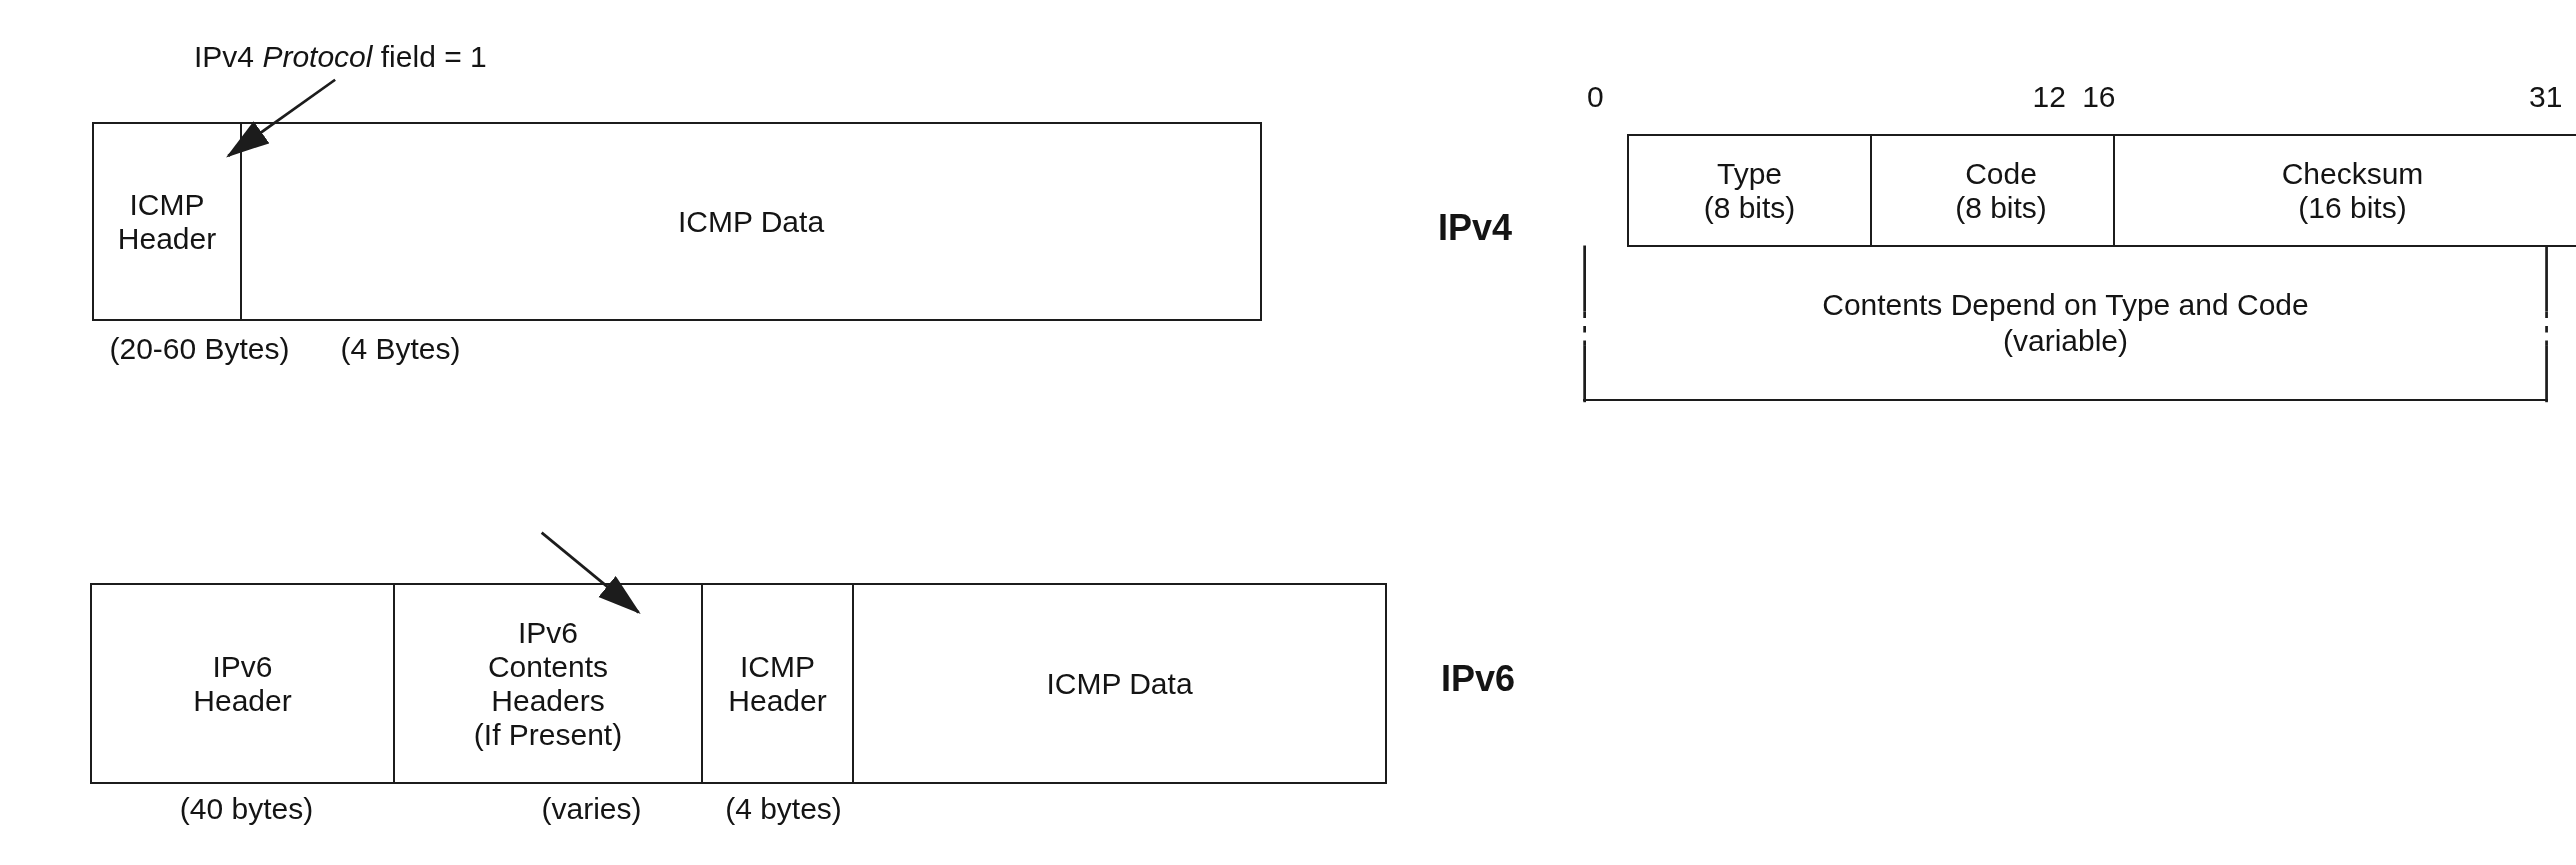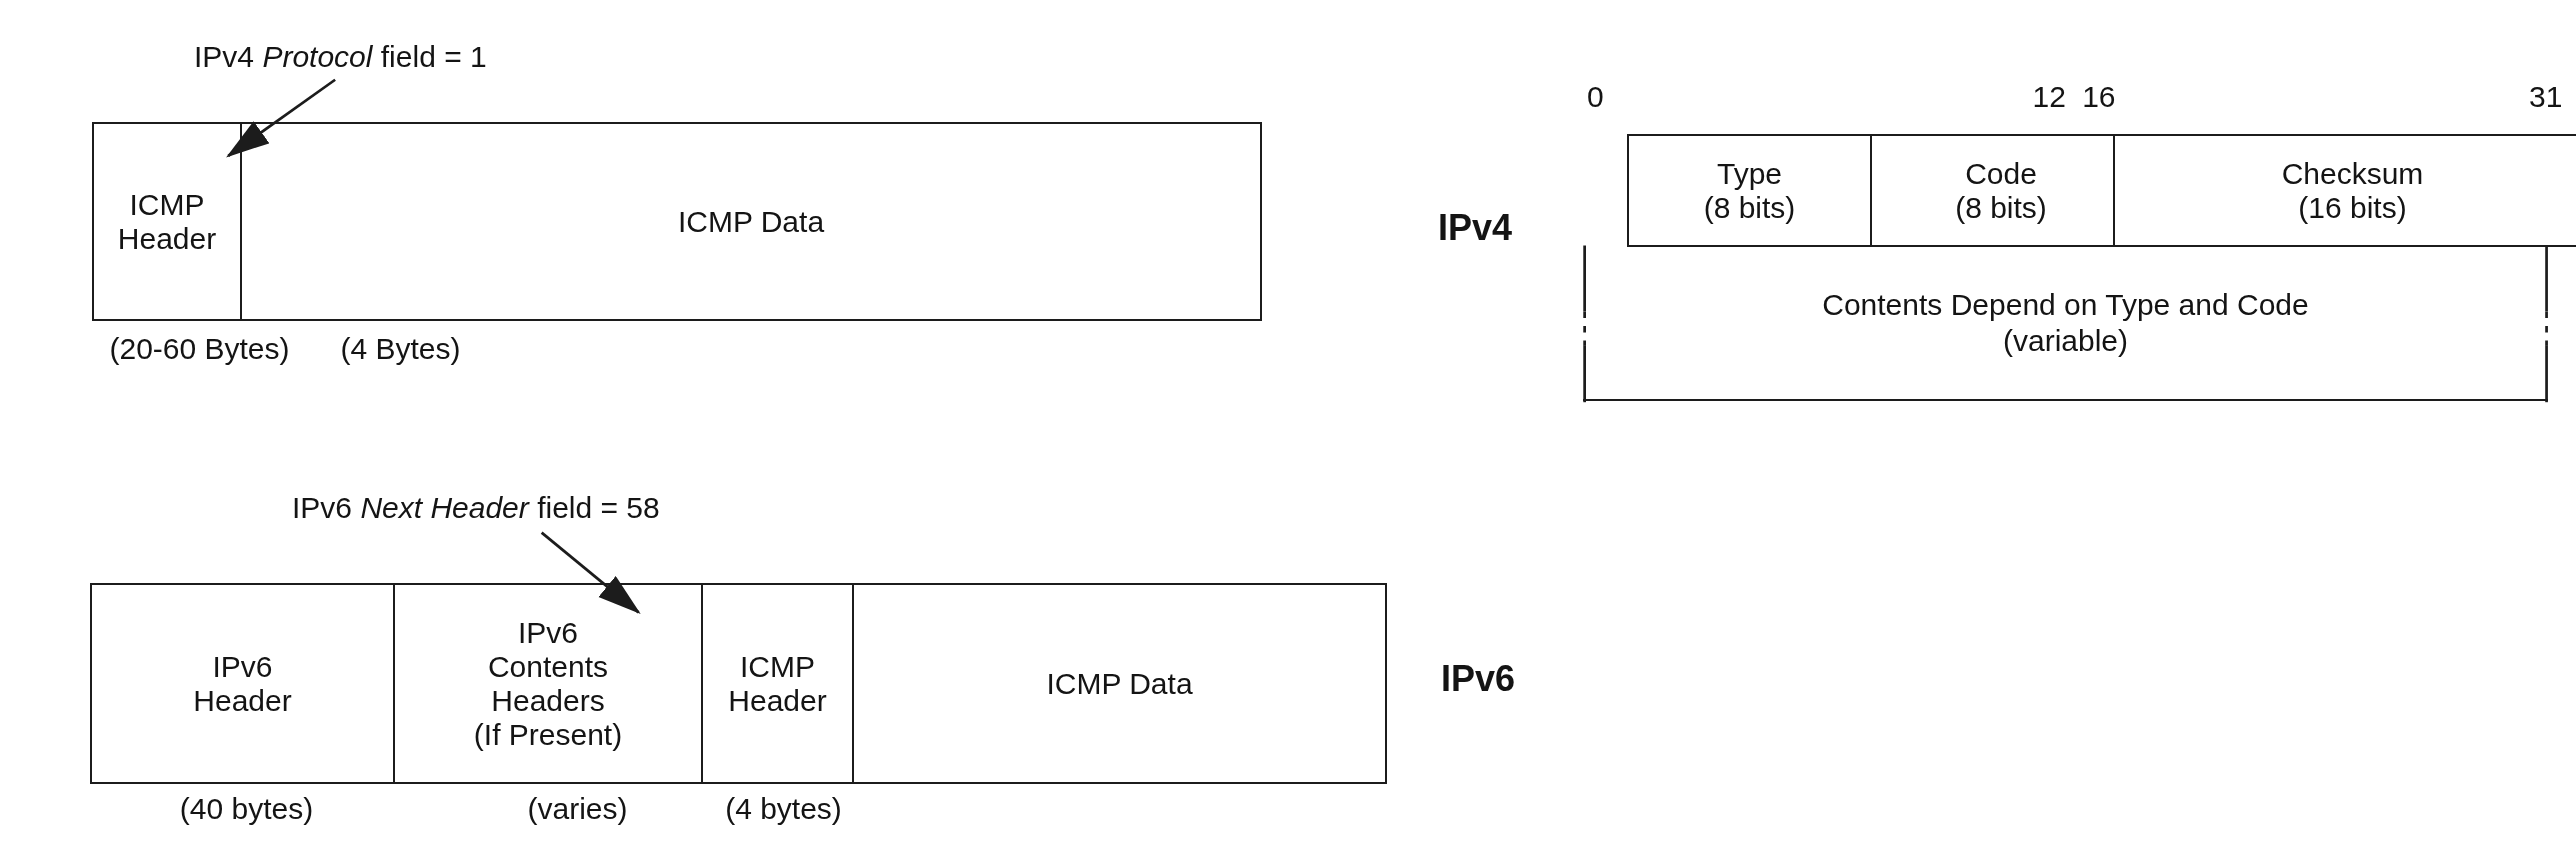--- a/index.html
+++ b/index.html
@@ -86,23 +86,20 @@
       <div>Checksum</div>
       <div>(16 bits)</div>
     </div>
   </div>
 
   <div class="abs tblrow2" style="left:1583px;top:247px;width:965px;height:154px;">
     <div>Contents Depend on Type and Code</div>
     <div>(variable)</div>
   </div>
 
-  <div class="abs annotation" style="left:292px;top:491px;"><span>IPv6</span>
-    <i>Next Header</i>
-    <span>field = 58</span></div>
 
   <div class="abs pkt" style="left:90px;top:583px;width:1297px;height:201px;">
     <div class="cell sep" style="width:303px;">
       <div>IPv6</div>
       <div>Header</div>
     </div>
     <div class="cell sep" style="width:308px;">
       <div>IPv6</div>
       <div>Contents</div>
       <div>Headers</div>
@@ -111,21 +108,21 @@
     <div class="cell sep" style="width:151px;">
       <div>ICMP</div>
       <div>Header</div>
     </div>
     <div class="cell grow">
       <div>ICMP Data</div>
     </div>
   </div>
 
   <div class="abs sizelabel" style="left:156px;top:792px;width:181px;">(40 bytes)</div>
-  <div class="abs sizelabel" style="left:496px;top:792px;width:163px;">(varies)</div>
+  <div class="abs sizelabel" style="left:510px;top:792px;width:163px;">(varies)</div>
   <div class="abs sizelabel" style="left:693px;top:792px;width:181px;">(4 bytes)</div>
 
   <div class="abs rowlabel" style="left:1441px;top:658px;">IPv6</div>
 
   <svg class="overlay" width="2576" height="866" viewBox="0 0 2844 956">
     <defs>
       <marker id="ah" markerWidth="18" markerHeight="12" refX="15" refY="5" orient="auto" markerUnits="strokeWidth">
         <path d="M0,0 L16,5 L0,10 Z" fill="#1c1c1c"></path>
       </marker>
     </defs>

